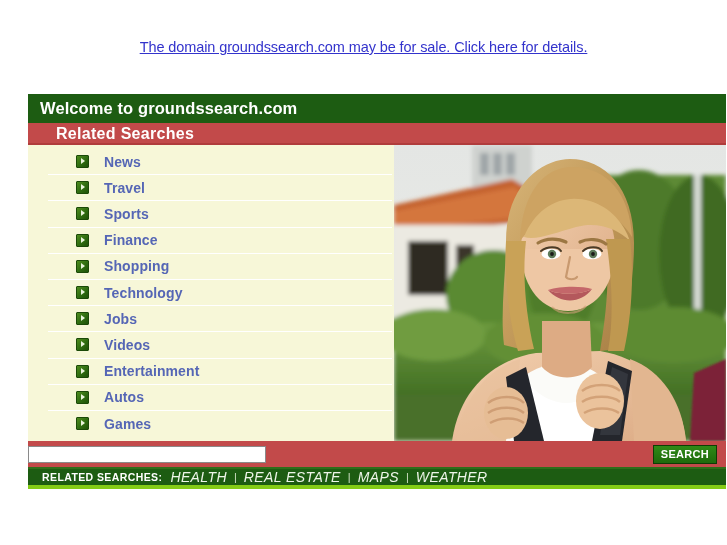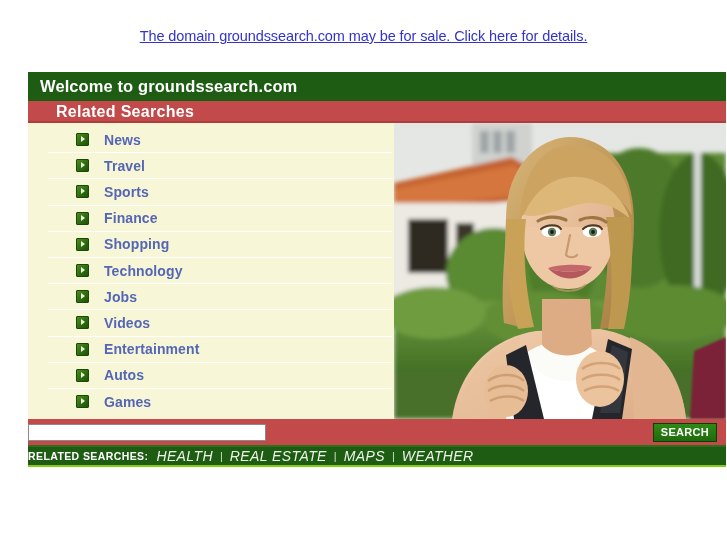--- a/index.html
+++ b/index.html
@@ -9,21 +9,21 @@
   }
   body {
     width: 727px;
     height: 545px;
     font-family: "Liberation Sans", sans-serif;
     overflow: hidden;
   }
 
   
   .promo-wrap {
-    height: 72px;
+    height: 94px;
     display: flex;
     align-items: center;
     justify-content: center;
     border-radius: 26px;
   }
   .promo-link {
     font-size: 14.5px;
     color: #3333cc;
     text-decoration: underline;
     cursor: pointer;
@@ -166,22 +166,23 @@
     cursor: pointer;
     line-height: 17px;
   }
 
   
   .footer-bar {
     background: #1d5c12;
     height: 20px;
     display: flex;
     align-items: center;
-    box-sizing: border-box;
-    border-bottom: 2px solid #84cc16;
+    padding-left: 14px;
+    box-sizing: border-box;
+    border-bottom: 4px solid #84cc16;
   }
   .footer-title {
     color: #ffffff;
     font-size: 10.5px;
     font-weight: bold;
     letter-spacing: 0.4px;
     margin-right: 8px;
   }
   .footer-link {
     color: #eef5e9;

